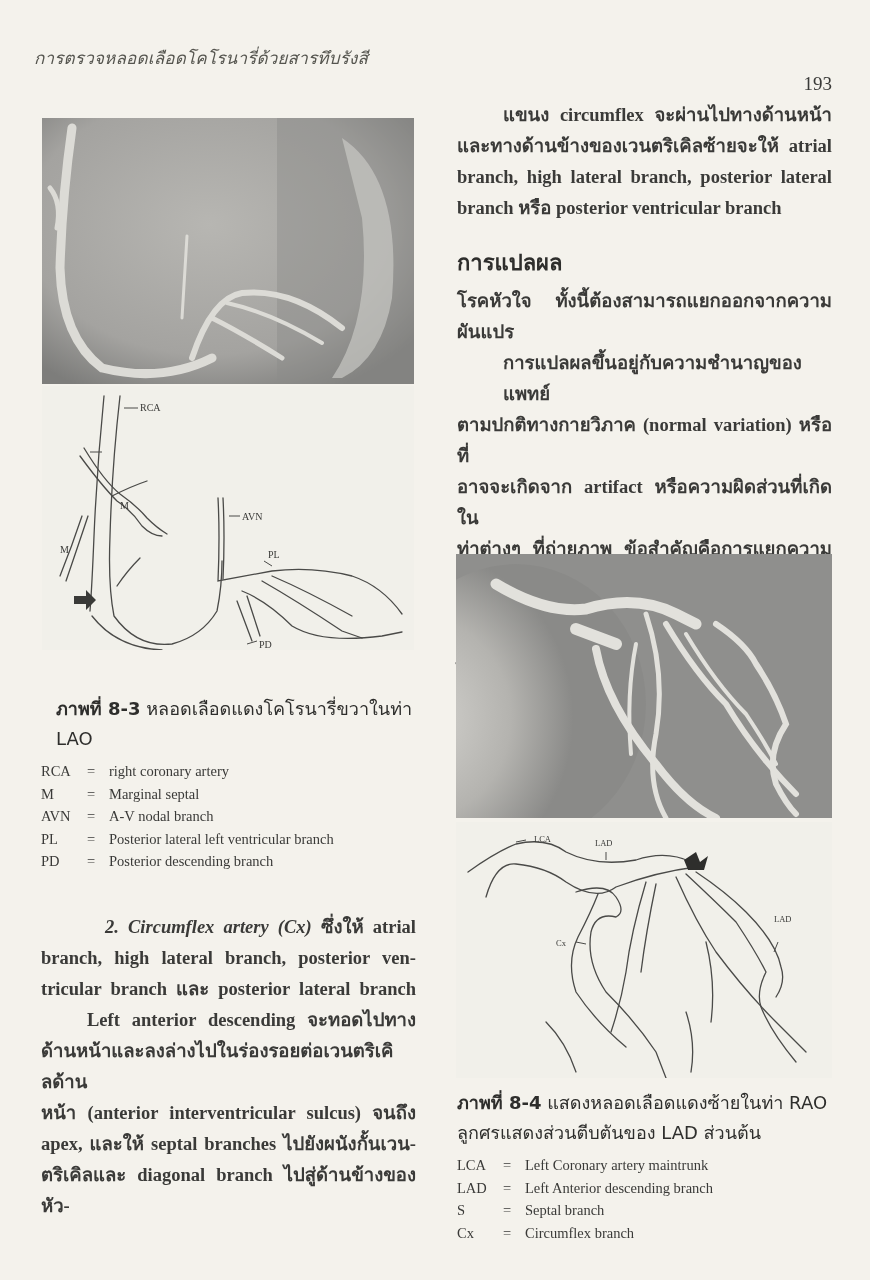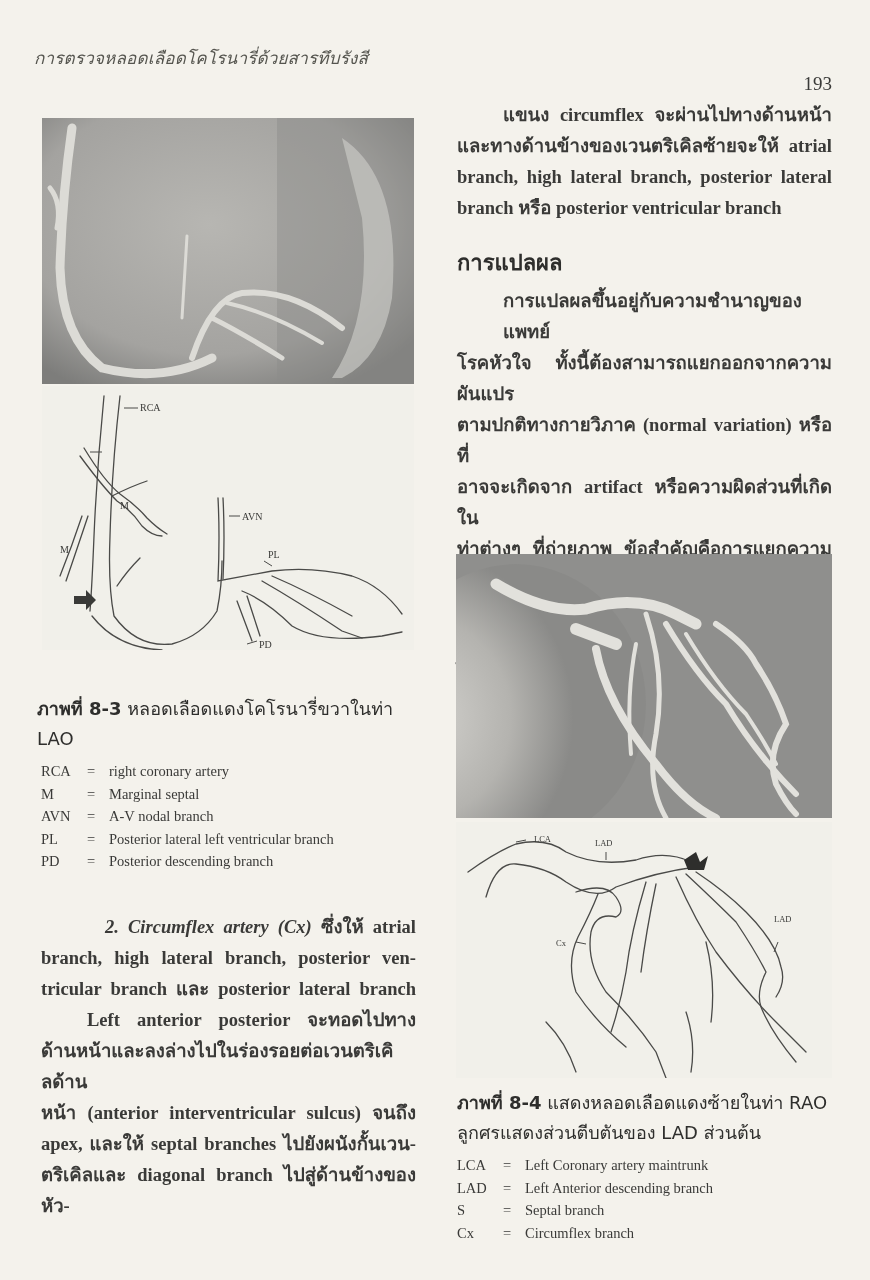--- a/index.html
+++ b/index.html
@@ -86,21 +86,21 @@
       <text x="98" y="25">RCA</text>
       <text x="78" y="123">M</text>
       <text x="18" y="167">M</text>
       <text x="200" y="134">AVN</text>
       <text x="226" y="172">PL</text>
       <text x="217" y="262">PD</text>
     </g>
   </svg>
 </div>
 
-<div class="abs caption" style="left:37px; top:694px; width:390px;">
+<div class="abs caption" style="left:56px; top:694px; width:390px;">
   <div><span class="fig">ภาพที่ 8-3</span>
        <span>หลอดเลือดแดงโคโรนารี่ขวาในท่า LAO</span></div>
 </div>
 
 <div class="abs legend" style="left:41px; top:760px; width:380px;">
   <div class="row">
       <span class="k">RCA</span>
       <span class="eq">=</span>
       <span>right coronary artery</span>
     </div>
@@ -123,40 +123,40 @@
       <span class="k">PD</span>
       <span class="eq">=</span>
       <span>Posterior descending branch</span>
     </div>
 </div>
 
 <div class="abs para" style="left:41px; top:912px; width:375px;">
   <span class="line just b" style="padding-left:64px;"><span class="i">2. Circumflex artery (Cx)</span><span> ซึ่งให้ atrial</span></span>
   <span class="line just b">branch, high lateral branch, posterior ven-</span>
   <span class="line just b">tricular branch และ posterior lateral branch</span>
-  <span class="line just b" style="padding-left:46px;">Left anterior posterior จะทอดไปทาง</span>
+  <span class="line just b" style="padding-left:46px;">Left anterior descending จะทอดไปทาง</span>
   <span class="line just b">ด้านหน้าและลงล่างไปในร่องรอยต่อเวนตริเคิลด้าน</span>
   <span class="line just b">หน้า (anterior interventricular sulcus) จนถึง</span>
   <span class="line just b">apex, และให้ septal branches ไปยังผนังกั้นเวน-</span>
   <span class="line just b">ตริเคิลและ diagonal branch ไปสู่ด้านข้างของหัว-</span>
 
 </div>
 
 <div class="abs para" style="left:457px; top:100px; width:375px;">
   <span class="line just b" style="padding-left:46px;">แขนง circumflex จะผ่านไปทางด้านหน้า</span>
   <span class="line just b">และทางด้านข้างของเวนตริเคิลซ้ายจะให้ atrial</span>
   <span class="line just b">branch, high lateral branch, posterior lateral</span>
   <span class="line b">branch หรือ posterior ventricular branch</span>
 </div>
 
 <div class="abs heading" style="left:457px; top:245px;">การแปลผล</div>
 
 <div class="abs para" style="left:457px; top:286px; width:375px;">
+  <span class="line just b">โรคหัวใจ ทั้งนี้ต้องสามารถแยกออกจากความผันแปร</span>
   <span class="line just b" style="padding-left:46px;">การแปลผลขึ้นอยู่กับความชำนาญของแพทย์</span>
-  <span class="line just b">โรคหัวใจ ทั้งนี้ต้องสามารถแยกออกจากความผันแปร</span>
   <span class="line just b">ตามปกติทางกายวิภาค (normal variation) หรือที่</span>
   <span class="line just b">อาจจะเกิดจาก artifact หรือความผิดส่วนที่เกิดใน</span>
   <span class="line just b">ท่าต่างๆ ที่ถ่ายภาพ ข้อสำคัญคือการแยกความเปลี่ยน</span>
   <span class="line just b">แปลงที่เกิดขึ้นตามปกติออกจากที่เกิดจากพยาธิสภาพ</span>
   <span class="line just b">ได้ ภาพที่ 8-3 ถึง 8-8 แสดงให้เห็นถึงส่วนผิดปกติ</span>
 </div>
 
 <div class="abs photo" style="left:456px; top:554px; width:376px; height:264px;">
   <svg width="376" height="264" viewBox="0 0 376 264">
     <defs>

